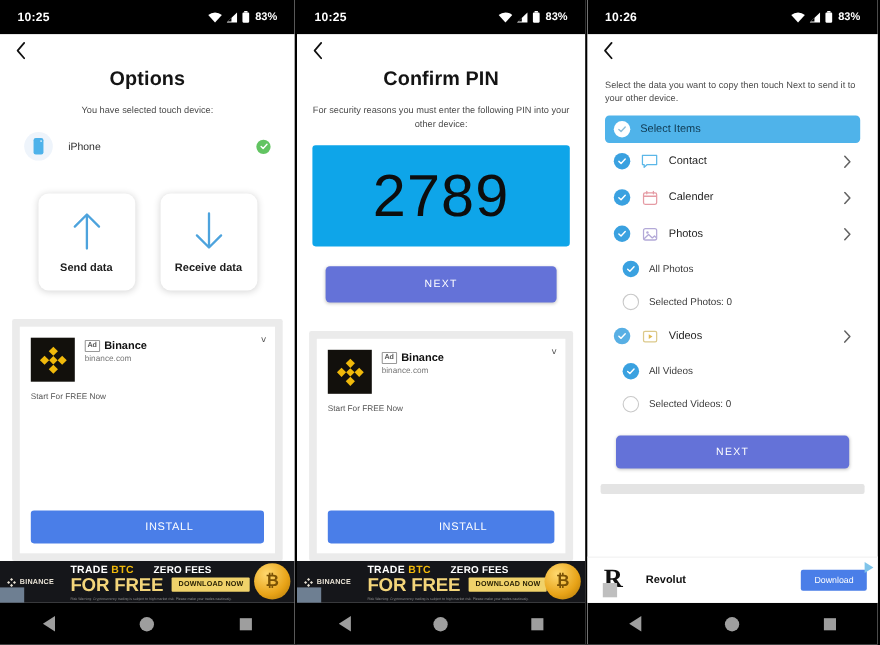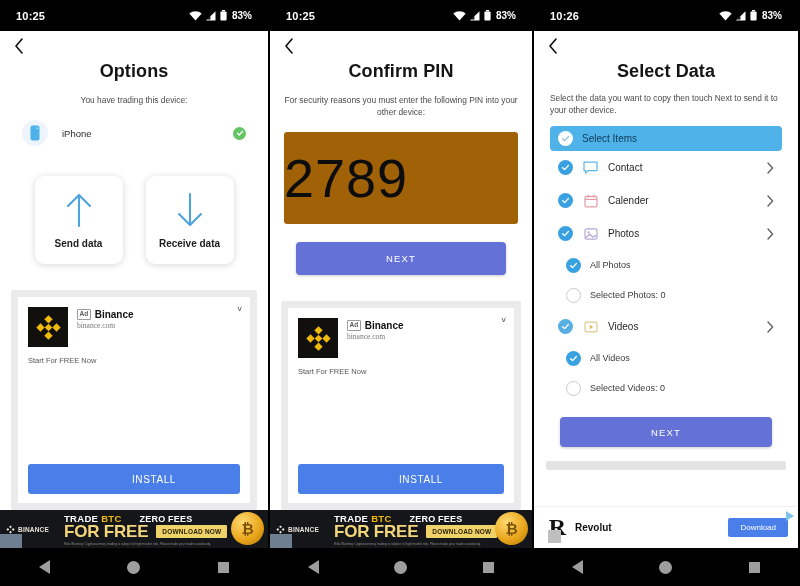--- a/index.html
+++ b/index.html
@@ -76,21 +76,21 @@
     width: 40px; height: 40px; background: #12100c; flex: 0 0 auto;
     display: flex; align-items: center; justify-content: center;
   }
   .ad-meta { margin-left: 9px; padding-top: 2px; }
   .ad-brandline { display: flex; align-items: center; gap: 4px; }
   .ad-badge {
     font-size: 6.5px; color: #5a5a5a; border: 1px solid #9a9a9a;
     padding: 0 1.5px; border-radius: 1px; line-height: 1.35; font-weight: bold;
   }
   .ad-brand { font-size: 10px; font-weight: bold; color: #111; }
-  .ad-url { font-size: 7.5px; color: #777; margin-top: 1px; font-family: Liberation Serif, serif; }
+  .ad-url { font-size: 7.5px; color: #777; margin-top: 1px; }
   .ad-tag { position: absolute; top: 7px; right: 8px; font-size: 8px; color: #555; }
   .ad-body { font-size: 7.5px; color: #555; margin-top: 9px; }
   .ad-install {
     margin-top: auto; height: 30px; background: #4a7ee8; color: #fff;
     border-radius: 3px; display: flex; align-items: center; justify-content: center;
     font-size: 10px; letter-spacing: .6px; padding-left: 40px;
   }
 
   
   .banner {
@@ -117,22 +117,22 @@
     position: absolute; right: 4px; top: 2px;
     width: 33px; height: 33px; border-radius: 50%;
     background: radial-gradient(circle at 35% 30%, #ffd970, #e8a317 60%, #a9740a);
     display: flex; align-items: center; justify-content: center;
     color: #7a5205; font-weight: bold; font-size: 15px;
   }
   .bnr-sq { position: absolute; left: 0; bottom: 0; width: 22px; height: 14px; background: #6e7f92; }
 
   
   .pin-box {
-    margin: 14px 14px 0 14px; background: #a16207; border-radius: 3px;
-    height: 92px; display: flex; align-items: center; 
+    margin: 14px 14px 0 14px; background: #0ea5e9; border-radius: 3px;
+    height: 92px; display: flex; align-items: center; justify-content: center;
   }
   .pin-val { font-size: 54px; font-weight: 300; color: #0d0d0d; letter-spacing: 1px; }
   .next-btn {
     margin: 18px 26px 0 26px; height: 33px; background: #6472d8; border-radius: 4px;
     display: flex; align-items: center; justify-content: center;
     color: #fff; font-size: 9.5px; letter-spacing: 1.2px; box-shadow: 0 1px 3px rgba(0,0,0,.2);
   }
 
   
   .list { padding: 0 16px; margin-top: 10px; flex: 0 0 auto; }
@@ -170,21 +170,21 @@
   .revolut {
     margin-top: auto; height: 42px; background: #fff; display: flex; align-items: center;
     padding: 0 10px; position: relative; border-top: 1px solid #f1f1f1;
   }
   .rev-logo {
     width: 27px; height: 27px; display: flex; align-items: center; justify-content: center;
     font-size: 24px; font-weight: bold; color: #111; font-family: "Liberation Serif", serif;
     position: relative;
   }
   .rev-badge { position: absolute; left: 4px; bottom: -2px; width: 13px; height: 13px; background: #bfbfbf; }
-  .rev-name { font-size: 10px; font-weight: bold; color: #111; margin-left: 4px; flex: 1; }
+  .rev-name { font-size: 10px; font-weight: bold; color: #111; margin-left: 16px; flex: 1; }
   .rev-dl {
     background: #4a7ee8; color: #fff; font-size: 8px; padding: 5px 12px; border-radius: 2px;
   }
   .rev-tri {
     position: absolute; right: 4px; top: 4px; width: 0; height: 0;
     border-top: 5px solid transparent; border-bottom: 5px solid transparent;
     border-left: 8px solid #7fc4ea;
   }
 
   
@@ -219,21 +219,21 @@
         <span class="sb-batt">83%</span>
       </span>
     </div>
 
     <div class="back-row">
       <svg class="chev-back" width="10" height="16" viewBox="0 0 10 16">
           <path d="M8 1 2 8 8 15" stroke="#111" stroke-width="1.6" fill="none" stroke-linecap="round" stroke-linejoin="round"></path>
         </svg>
     </div>
     <div class="title">Options</div>
-    <div class="subtitle" style="margin-top:12px">You have trading this device:</div>
+    <div class="subtitle" style="margin-top:12px">You have selected touch device:</div>
 
     <div class="device-row">
       <span class="dev-ico-wrap">
         <svg width="10" height="16" viewBox="0 0 10 16">
             <rect x="0.5" y="0.5" width="9" height="15" rx="2" fill="#4db2ea"></rect>
             <rect x="6.6" y="2.4" width="1.6" height="1.6" rx=".4" fill="#bfe4f7"></rect>
           </svg>
       </span>
       <span class="dev-name">iPhone</span>
       <span class="check-green">
@@ -431,21 +431,20 @@
           </svg>
         <span class="sb-batt">83%</span>
       </span>
     </div>
 
     <div class="back-row">
       <svg class="chev-back" width="10" height="16" viewBox="0 0 10 16">
           <path d="M8 1 2 8 8 15" stroke="#111" stroke-width="1.6" fill="none" stroke-linecap="round" stroke-linejoin="round"></path>
         </svg>
     </div>
-    <div class="title">Select Data</div>
     <div class="subtitle left" style="margin-top:10px">Select the data you want to copy then touch Next to send it to your other device.</div>
 
     <div class="list">
       <div class="sel-header">
         <span class="chk-white">
           <svg width="9" height="9" viewBox="0 0 9 9">
               <path d="M1.6 4.7 3.6 6.6 7.4 2.5" stroke="#8fbfd9" stroke-width="1.3" fill="none" stroke-linecap="round" stroke-linejoin="round"></path>
             </svg>
         </span>
         <span class="lbl">Select Items</span>

